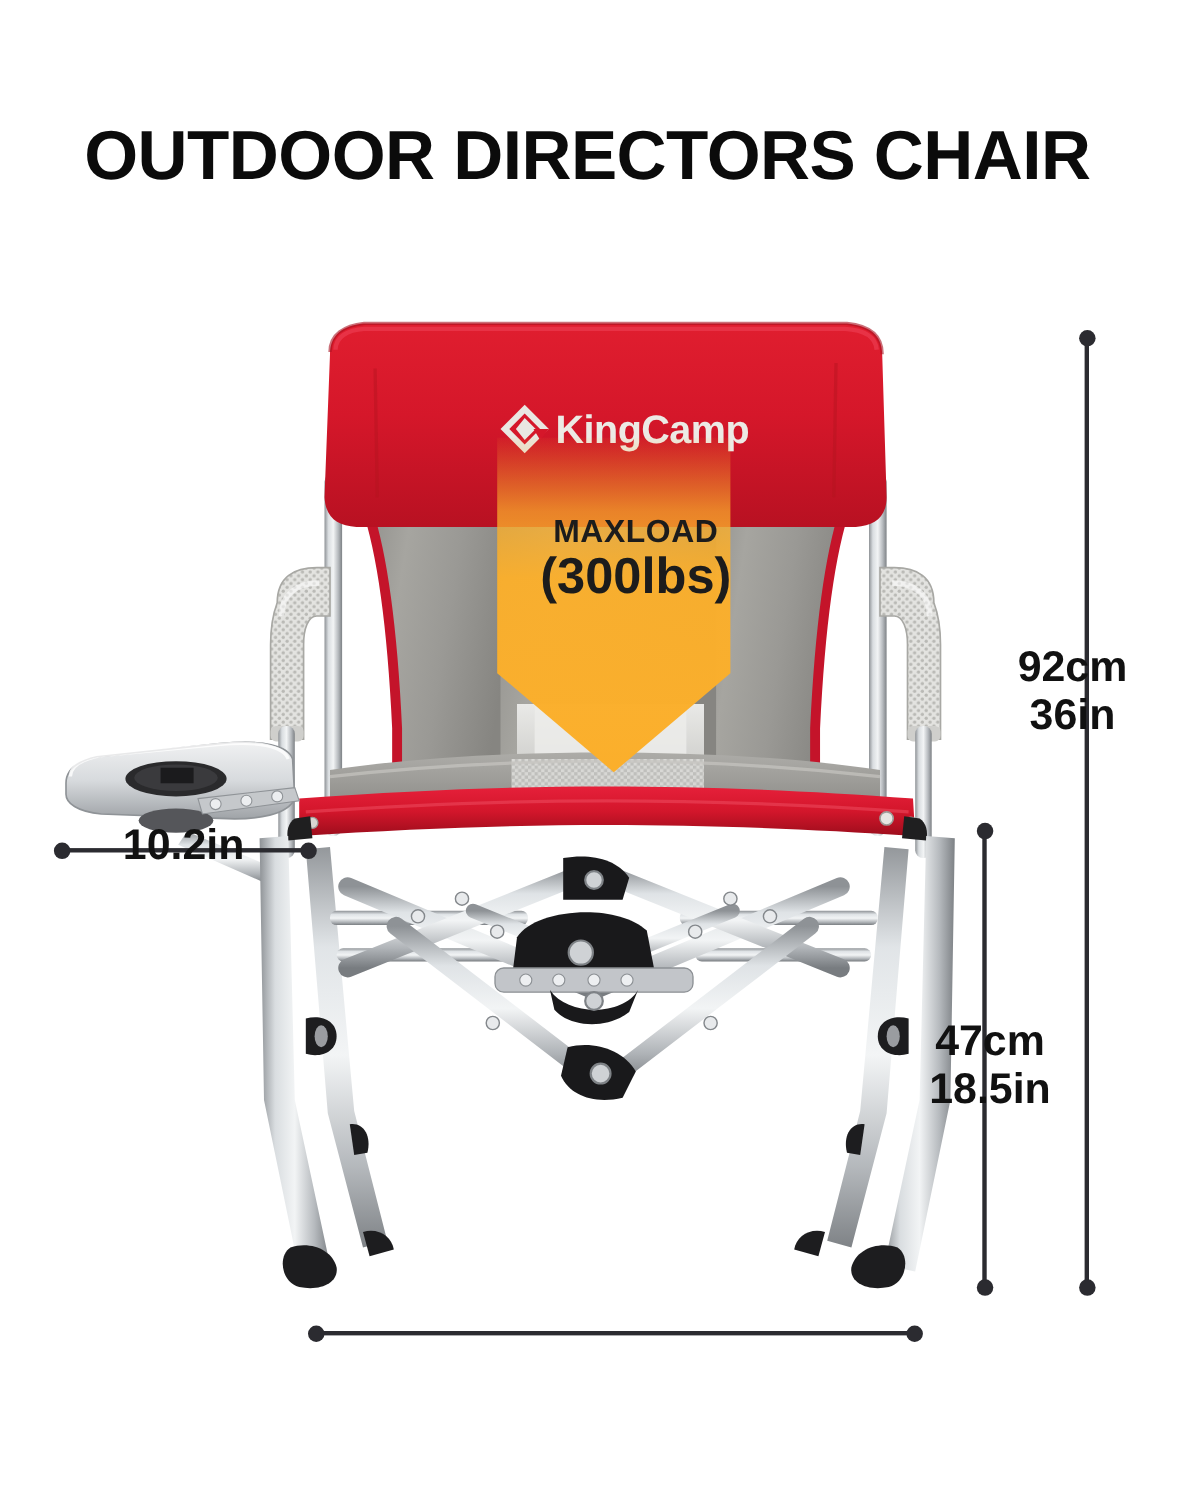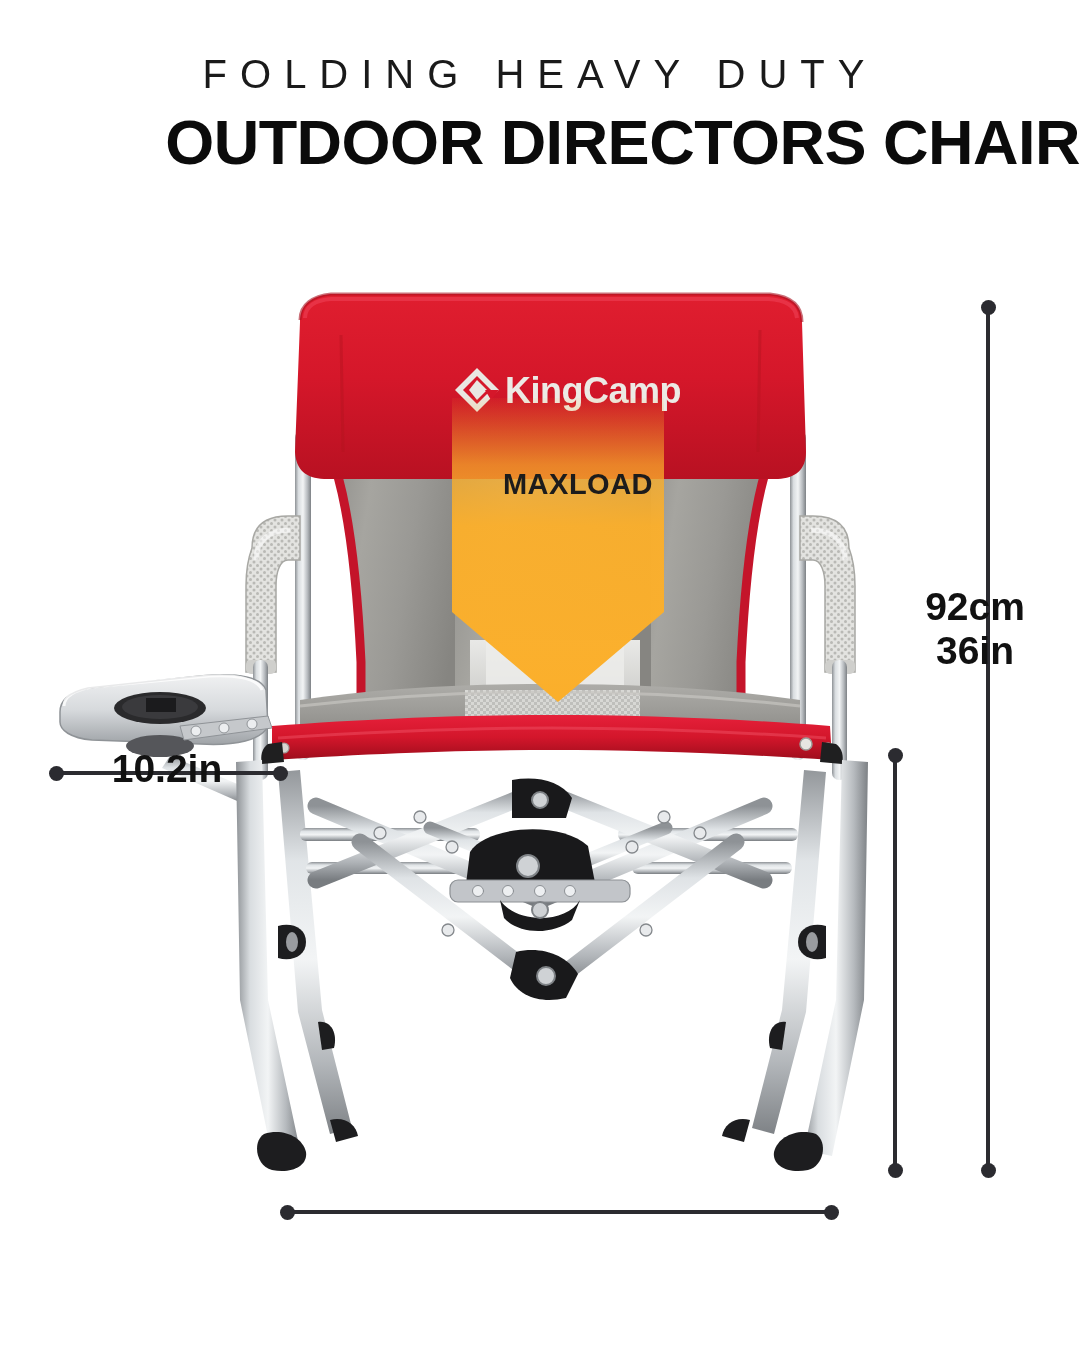--- a/index.html
+++ b/index.html
@@ -5,21 +5,21 @@
   html,body{margin:0;padding:0;background:#fff;}
   body{width:1080px;height:1350px;position:relative;overflow:hidden;
        font-family:"Liberation Sans",sans-serif;color:#111;}
 
   .stage{position:absolute;inset:0;}
 
   
   .kicker{position:absolute;left:0;right:0;top:52px;text-align:center;
           font-size:40px;font-weight:400;letter-spacing:13px;color:#1a1a1a;
           font-family:"Liberation Sans",sans-serif;}
-  .title{position:absolute;left:0;right:0;top:106px;text-align:right;
+  .title{position:absolute;left:0;right:12px;top:106px;text-align:center;
          font-size:63px;font-weight:bold;letter-spacing:-0.5px;color:#0b0b0b;
          font-family:"Liberation Sans",sans-serif;}
 
   
   .dimline{position:absolute;background:#2b2b30;}
   .dimline.v{width:4px;}
   .dimline.h{height:4px;}
   .dot{position:absolute;width:15px;height:15px;border-radius:50%;background:#2b2b30;}
   .dimlabel{position:absolute;font-size:39px;font-weight:bold;color:#111;
             line-height:1.12;text-align:center;white-space:nowrap;}
@@ -30,21 +30,20 @@
              text-align:center;color:#1c1c1c;z-index:6;pointer-events:none;}
   .maxload{font-size:29px;font-weight:bold;letter-spacing:0.5px;line-height:1;}
   .kgline{font-size:46px;font-weight:bold;line-height:1.08;margin-top:6px;}
   .lbline{font-size:46px;font-weight:bold;line-height:1.05;}
 </style>
 </head>
 <body>
 
 <div class="stage">
 
-  <div class="kicker">FOLDING HEAVY DUTY</div>
   <div class="title">OUTDOOR DIRECTORS CHAIR</div>
 
   <svg id="chair" viewBox="0 0 1080 1350">
     <defs>
       <linearGradient id="gSilver" x1="0" y1="0" x2="1" y2="0">
         <stop offset="0" stop-color="#8e9296"></stop>
         <stop offset="0.22" stop-color="#d9dde0"></stop>
         <stop offset="0.50" stop-color="#f2f4f5"></stop>
         <stop offset="0.78" stop-color="#b6babe"></stop>
         <stop offset="1" stop-color="#7d8185"></stop>
@@ -262,33 +261,38 @@
       <path d="M750 1120 C736 1116 724 1124 722 1136 L744 1142 Z" fill="#1d1d1f"></path>
     </g>
 
     <g>
       <path d="M452 398 L664 398 L664 612 L558 702 L452 612 Z" fill="url(#gArrow)"></path>
     </g>
   </svg>
 
   <div class="arrowtext">
     <div class="maxload">MAXLOAD</div>
+    <div class="lbline">(300lbs)</div>
   </div>
 
   <div class="dimline v" style="left:986px; top:305px; height:872px;"></div>
   <div class="dot" style="left:981px; top:300px;"></div>
   <div class="dot" style="left:981px; top:1163px;"></div>
   <div class="dimlabel" style="left:900px; top:585px; width:150px;">
     <span>92cm</span><br>
     <span>36in</span>
   </div>
 
   <div class="dimline v" style="left:893px; top:755px; height:422px;"></div>
   <div class="dot" style="left:888px; top:748px;"></div>
   <div class="dot" style="left:888px; top:1163px;"></div>
+  <div class="dimlabel" style="left:820px; top:925px; width:160px;">
+    <span>47cm</span><br>
+    <span>18.5in</span>
+  </div>
 
   <div class="dimline h" style="left:286px; top:1210px; width:545px;"></div>
   <div class="dot" style="left:280px; top:1205px;"></div>
   <div class="dot" style="left:824px; top:1205px;"></div>
 
   <div class="dimline h" style="left:56px; top:771px; width:225px;"></div>
   <div class="dot" style="left:49px; top:766px;"></div>
   <div class="dot" style="left:273px; top:766px;"></div>
   <div class="dimlabel" style="left:52px; top:747px; width:230px;">
     <span>10.2in</span>

